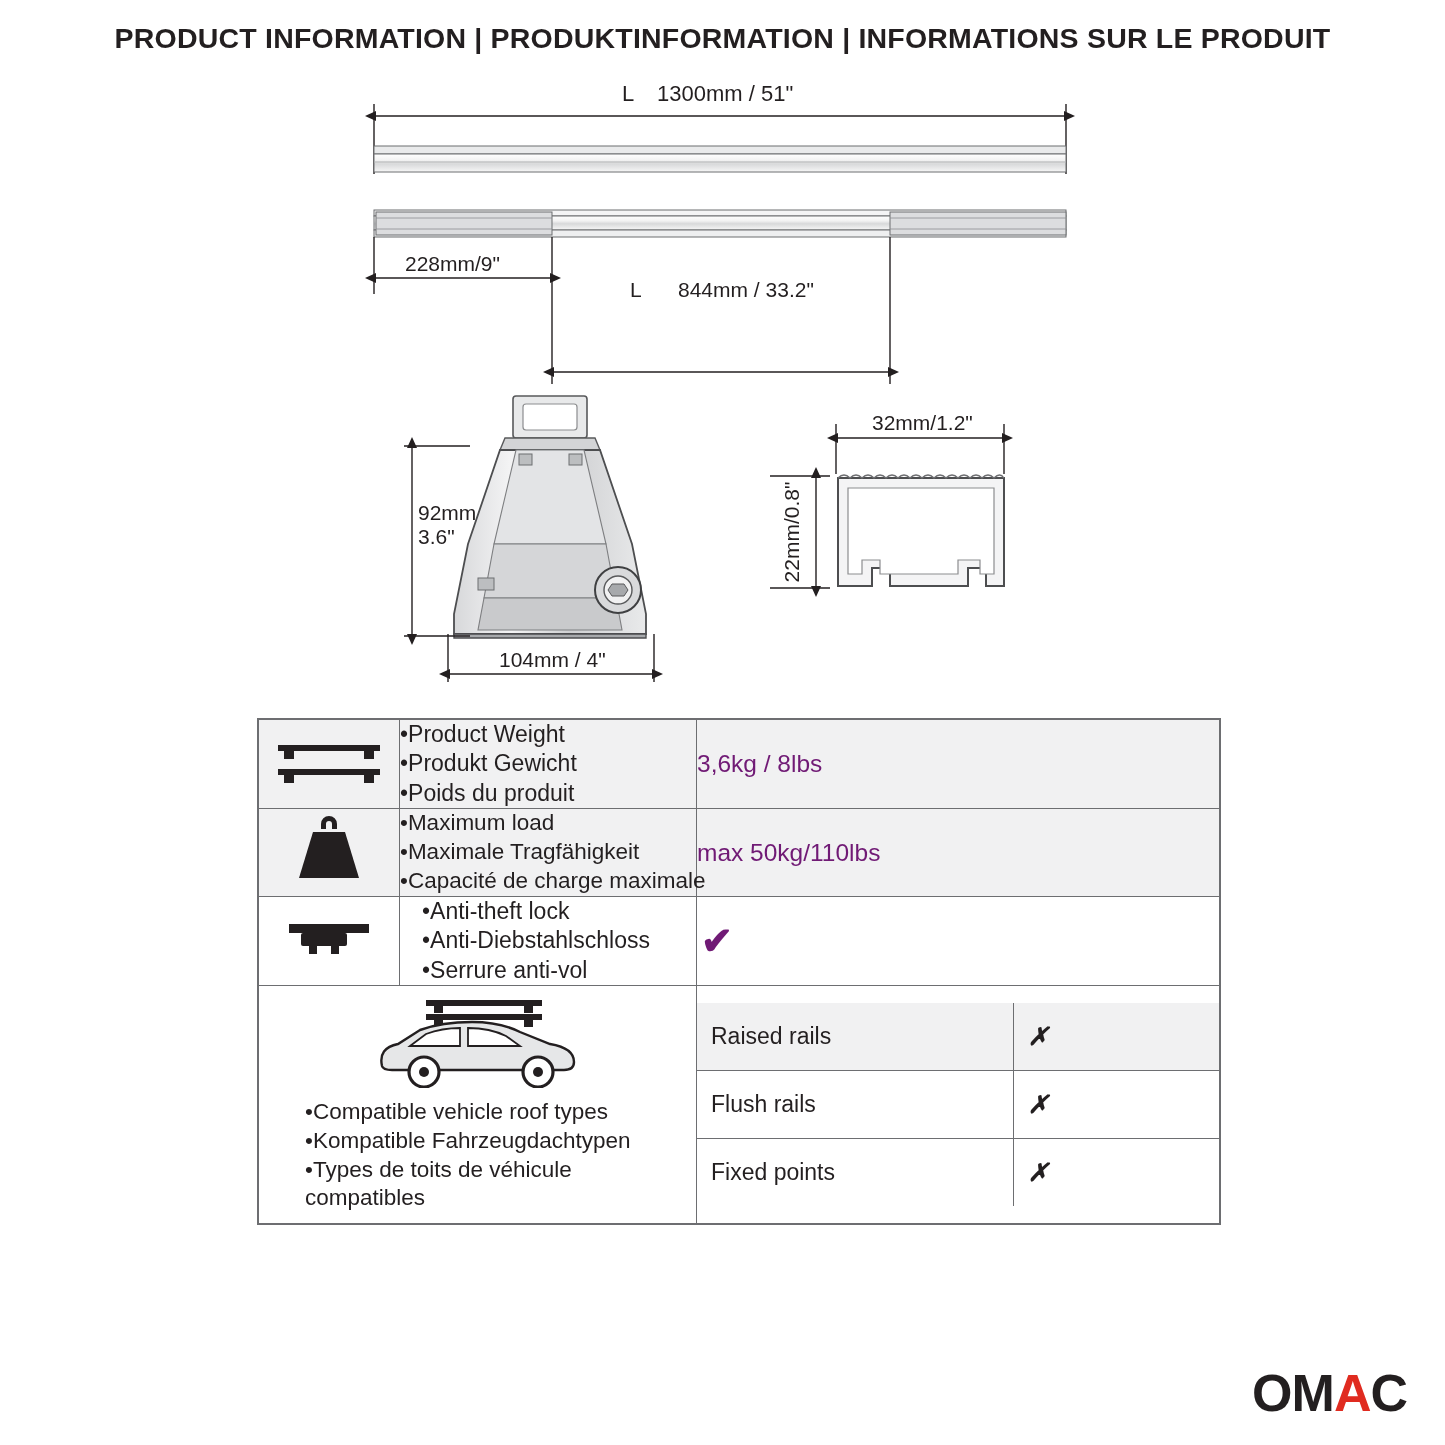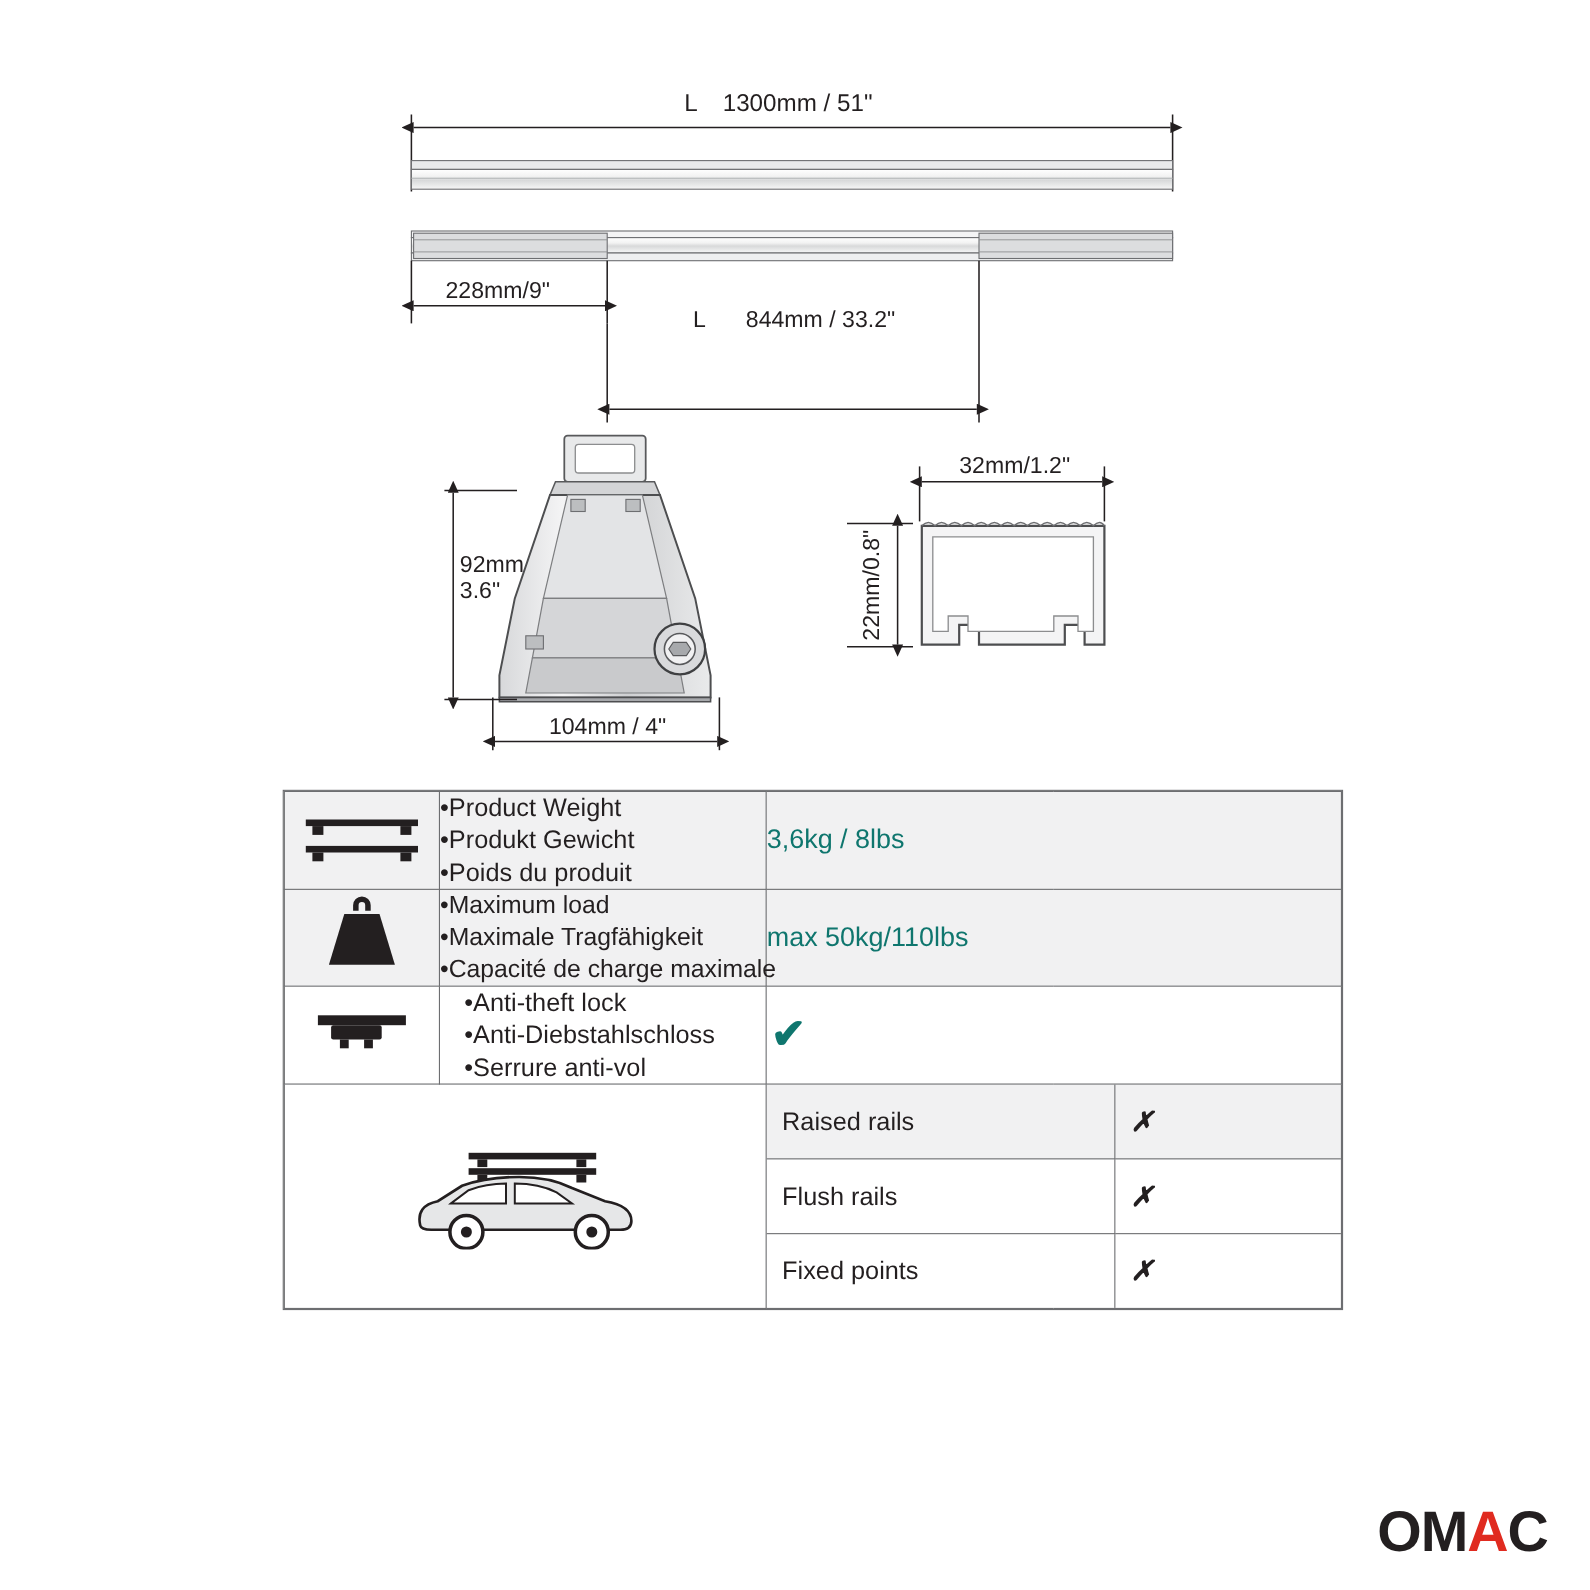--- a/index.html
+++ b/index.html
@@ -68,21 +68,21 @@
     width: 140px;
     text-align: center;
   }
   .label-cell {
     width: 296px;
     padding: 8px 8px 8px 10px;
   }
   .value-cell {
     padding: 10px 0 10px 18px;
     font-size: 24.5px;
-    color: #0f766e;
+    color: #701a75;
   }
   .shade { background: #f1f1f2; }
 
   .bullets {
     font-size: 23px;
     line-height: 1.28;
     color: #231f20;
   }
   .bullets div { white-space: nowrap; }
   .bullets.small div { font-size: 22.5px; }
@@ -140,20 +140,21 @@
     color: #231f20;
     white-space: nowrap;
   }
   .logo .c-red { color: #e02b20; }
 </style>
 </head>
 <body>
 
 <div class="page">
 
+  <div class="header">PRODUCT INFORMATION | PRODUKTINFORMATION | INFORMATIONS SUR LE PRODUIT</div>
 
   <div class="drawing">
     <svg width="1445" height="630" viewBox="0 0 1445 630" xmlns="http://www.w3.org/2000/svg">
       <defs>
         <marker id="arrL" markerWidth="12" markerHeight="10" refX="11" refY="5" orient="auto" markerUnits="userSpaceOnUse">
           <path d="M11,0 L0,5 L11,10 z" fill="#231f20"></path>
         </marker>
         <marker id="arrR" markerWidth="12" markerHeight="10" refX="1" refY="5" orient="auto" markerUnits="userSpaceOnUse">
           <path d="M1,0 L12,5 L1,10 z" fill="#231f20"></path>
         </marker>
@@ -359,20 +360,27 @@
               <path d="M34 74 q-4 -18 16 -22 l22 -14 q22 -8 52 -8 q28 0 48 10 l30 12 q24 4 24 18 q0 8 -10 8 L44 78 q-9 0 -10 -4 z" fill="#e6e7e8" stroke="#231f20" stroke-width="2.4"></path>
 
               <path d="M62 54 l16 -12 q16 -6 34 -6 l0 18 z" fill="#ffffff" stroke="#231f20" stroke-width="1.8"></path>
               <path d="M120 36 q22 0 38 8 l14 10 l-52 0 z" fill="#ffffff" stroke="#231f20" stroke-width="1.8"></path>
 
               <circle cx="76" cy="80" r="15" fill="#ffffff" stroke="#231f20" stroke-width="3.2"></circle>
               <circle cx="190" cy="80" r="15" fill="#ffffff" stroke="#231f20" stroke-width="3.2"></circle>
               <circle cx="76" cy="80" r="5" fill="#231f20"></circle>
               <circle cx="190" cy="80" r="5" fill="#231f20"></circle>
             </svg>
+          </div>
+          <div class="roof-label">
+            <div class="bullets small wrap" style="padding-left:38px; max-width:400px;">
+              <div>•Compatible vehicle roof types</div>
+              <div>•Kompatible Fahrzeugdachtypen</div>
+              <div>•Types de toits de véhicule compatibles</div>
+            </div>
           </div>
         </td>
         <td colspan="2" class="roof-wrap">
           <table class="roof-sub">
             <tbody>
                   <tr class="shade">
               <td class="name">Raised rails</td>
               <td class="mark">
                 <span class="mark-no">✗</span>
               </td>

